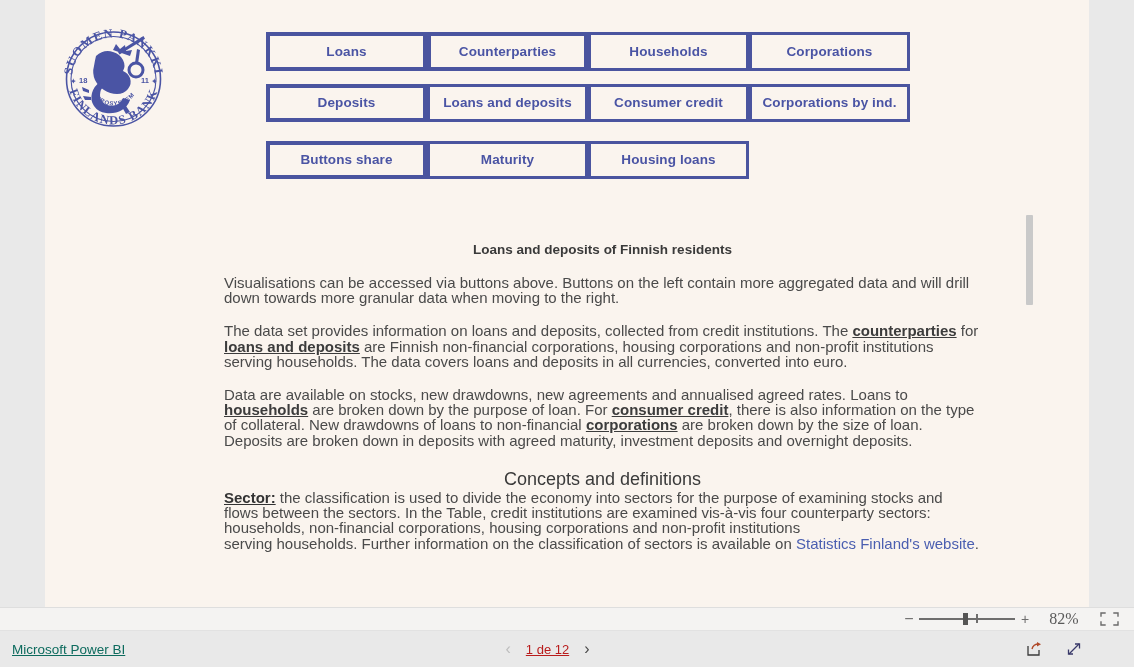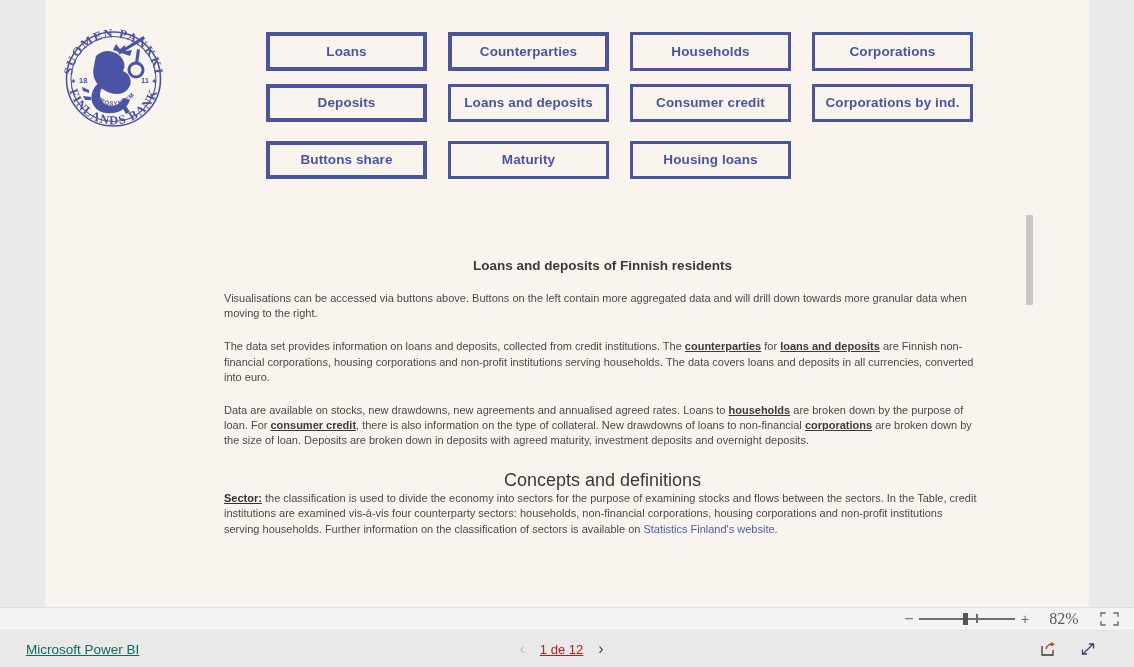--- a/index.html
+++ b/index.html
@@ -42,21 +42,20 @@
 
   
   .nav-buttons {
     position: absolute;
     left: 221px;
     top: 32px;
     width: 740px;
   }
   .btn-row {
     display: flex;
-    gap: 21px;
     margin-bottom: 9px;
   }
   .nav-btn {
     width: 161px;
     height: 39px;
     border: 4px solid #4a549f;
     background: #faf4ee;
     color: #4a54a4;
     font-size: 13.5px;
     font-weight: bold;
@@ -71,21 +70,21 @@
   .nav-btn.thin { border-width: 3px; }
   .nav-btn.r2 { height: 38px; }
   .nav-btn.r3 { height: 38px; }
   .btn-row.row2 { margin-top: 13px; text-align: right; }
   .btn-row.row3 { margin-top: 19px; }
 
   
   .text-panel {
     position: absolute;
     left: 175px;
-    top: 228px;
+    top: 212px;
     width: 765px;
     height: 362px;
     overflow: hidden;
   }
   .doc-title {
     text-align: center;
     font-size: 13.5px;
     font-weight: bold;
     color: #3a3a3a;
     margin-top: 30px;
@@ -93,21 +92,21 @@
     font-family: "Liberation Sans", sans-serif;
   }
   .doc-h2 {
     text-align: center;
     font-size: 18px;
     color: #3a3a3a;
     font-weight: normal;
     margin-top: 21px;
   }
   .para {
-    font-size: 11px;
+    font-size: 15px;
     line-height: 15.2px;
     color: #4a4a4a;
     margin-top: 18px;
     padding: 0 4px 0 4px;
     text-align: left;
   }
   .para.tight { margin-top: 0; }
   .para u, .para .ul {
     text-decoration: underline;
     font-weight: 600;
@@ -213,21 +212,21 @@
     height: 16px;
     cursor: pointer;
     display: flex;
     align-items: center;
     justify-content: center;
   }
 
   
   .status-bar {
     position: absolute;
-    left: 14px;
+    left: 0;
     top: 631px;
     width: 1095px;
     height: 36px;
     background: #e9e9e9;
     display: flex;
     align-items: center;
   }
   .brand-link {
     position: absolute;
     left: 12px;

